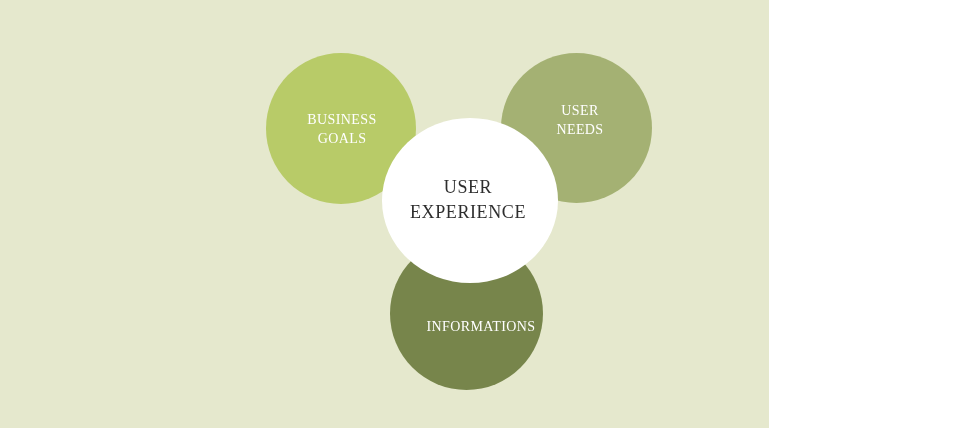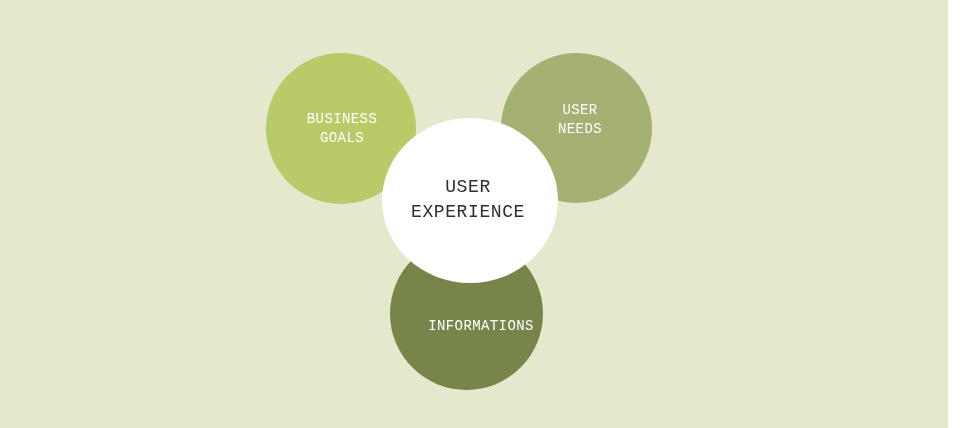--- a/index.html
+++ b/index.html
@@ -1,24 +1,24 @@
 <!DOCTYPE html>
 <html><head>
 <meta charset="utf-8">
 <style>
   html, body {
     margin: 0;
     padding: 0;
   }
   .canvas {
     position: relative;
-    width: 948px;
+    width: 769px;
     height: 428px;
     overflow: hidden;
-    font-family: Liberation Mono, monospace;
+    font-family: Liberation Serif, serif;
   }
   .circle {
     position: absolute;
     border-radius: 50%;
   }
   .circle-business {
     left: 266px;
     top: 53px;
     width: 150px;
     height: 151px;

